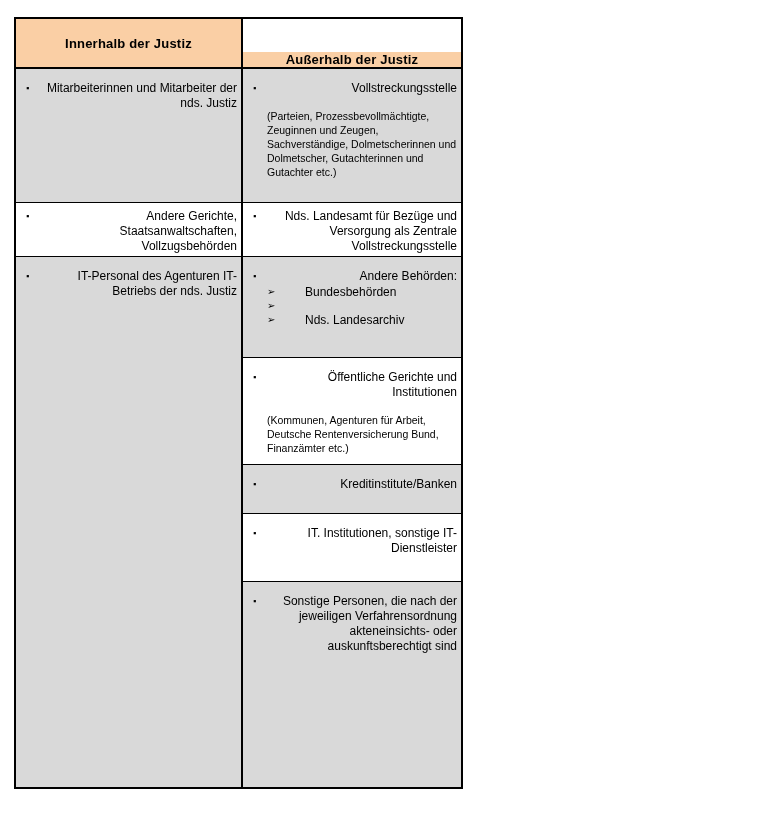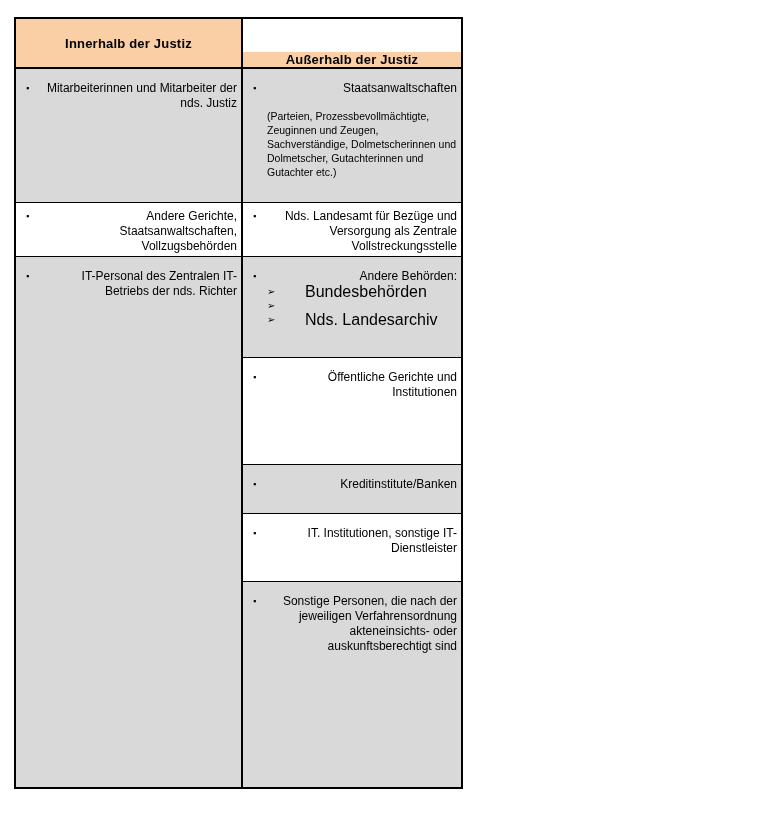--- a/index.html
+++ b/index.html
@@ -38,21 +38,21 @@
   .hR5 { flex:0 0 49px; }
   .hR6 { flex:0 0 68px; }
   .item { display:flex; }
   .bullet { flex:0 0 14px; font-size:9px; line-height:15px; }
   .content { flex:1; min-width:0; }
   .main { font-size:12px; line-height:15px;text-align:right; }
   .detail { font-size:10.5px; line-height:14px; margin-top:13px; }
   .sublist { padding-left:14px; margin-top:1px; }
   .sub { display:flex; }
   .arrow { flex:0 0 26px; font-size:10px; line-height:14px; }
-  .subtext { flex:1; min-width:0; font-size:16px; line-height:14px;padding-left:12px; }
+  .subtext { flex:1; min-width:0; font-size:12px; line-height:14px;padding-left:12px; }
 </style>
 </head>
 <body>
 
 <div class="tbl">
 
   <div class="hdr">
     <div class="hcell l">
       <span>Innerhalb der Justiz</span>
     </div>
@@ -80,34 +80,34 @@
           <div class="content">
             <div class="main">Andere Gerichte, Staatsanwaltschaften, Vollzugsbehörden</div>
           </div>
         </div>
       </div>
 
       <div class="cell shaded last">
         <div class="item">
           <span class="bullet">▪</span>
           <div class="content">
-            <div class="main">IT-Personal des Zentralen IT-Betriebs der nds. Richter</div>
+            <div class="main">IT-Personal des Agenturen IT-Betriebs der nds. Justiz</div>
           </div>
         </div>
       </div>
 
     </div>
 
     <div class="col r">
 
       <div class="cell shaded hR1">
         <div class="item">
           <span class="bullet">▪</span>
           <div class="content">
-            <div class="main">Staatsanwaltschaften</div>
+            <div class="main">Vollstreckungsstelle</div>
             <div class="detail">(Parteien, Prozessbevollmächtigte, Zeuginnen und Zeugen, Sachverständige, Dolmetscherinnen und Dolmetscher, Gutachterinnen und Gutachter etc.)</div>
           </div>
         </div>
       </div>
 
       <div class="cell plain tight hR2">
         <div class="item">
           <span class="bullet">▪</span>
           <div class="content">
             <div class="main">Nds. Landesamt für Bezüge und Versorgung als Zentrale Vollstreckungsstelle</div>
@@ -135,20 +135,21 @@
             <span class="subtext">Nds. Landesarchiv</span>
           </div>
         </div>
       </div>
 
       <div class="cell plain hR4">
         <div class="item">
           <span class="bullet">▪</span>
           <div class="content">
             <div class="main">Öffentliche Gerichte und Institutionen</div>
+            <div class="detail">(Kommunen, Agenturen für Arbeit, Deutsche Rentenversicherung Bund, Finanzämter etc.)</div>
           </div>
         </div>
       </div>
 
       <div class="cell shaded hR5">
         <div class="item">
           <span class="bullet">▪</span>
           <div class="content">
             <div class="main">Kreditinstitute/Banken</div>
           </div>

